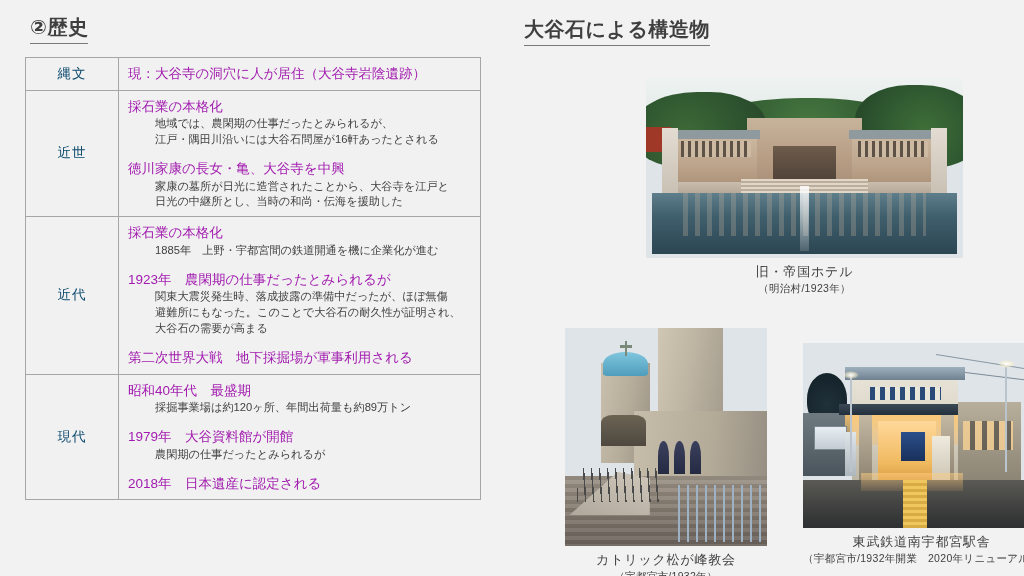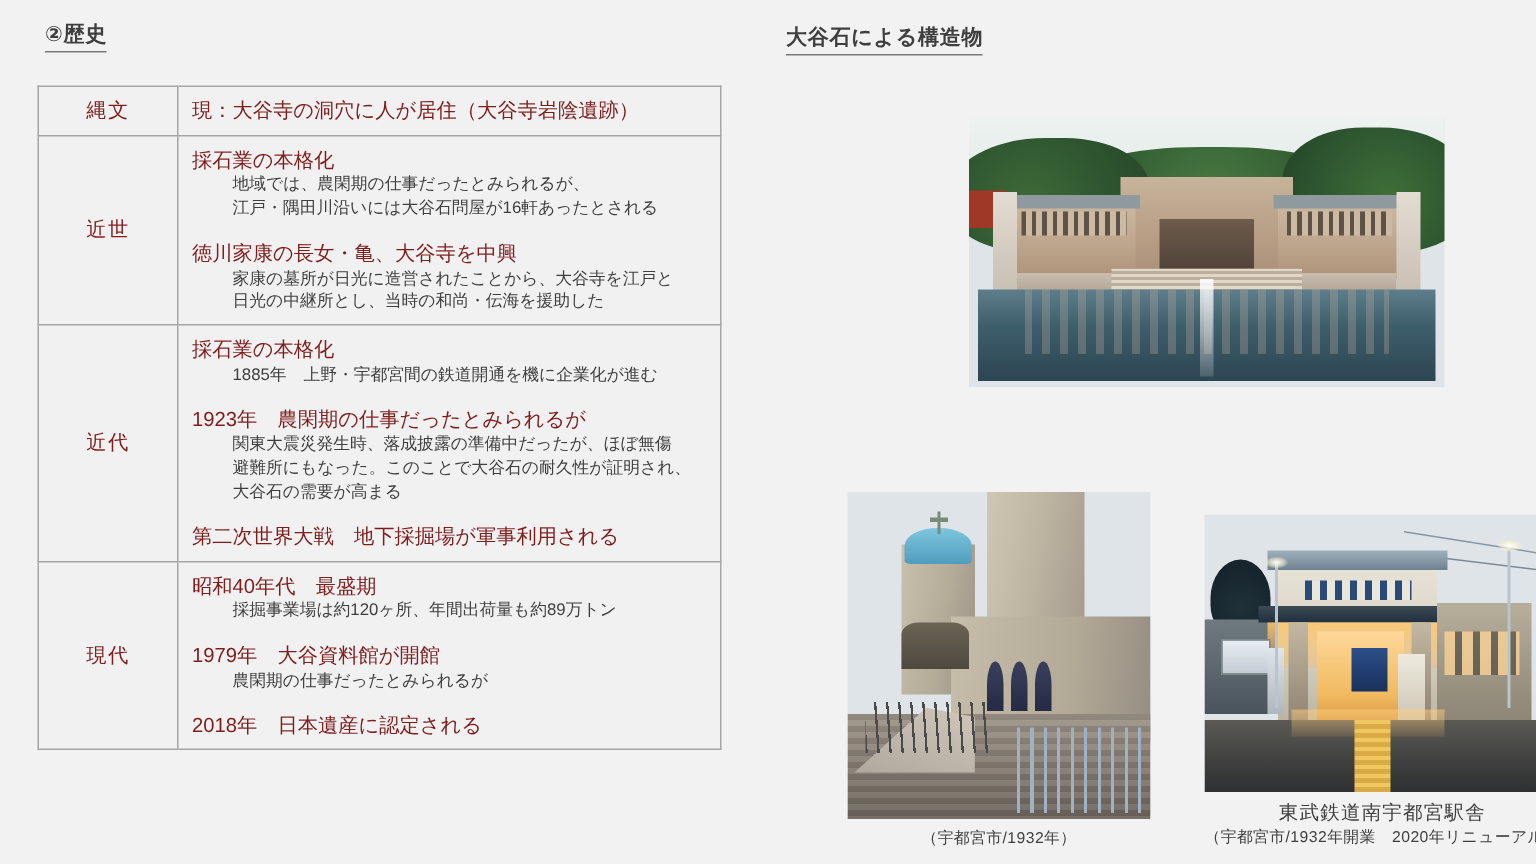--- a/index.html
+++ b/index.html
@@ -18,21 +18,21 @@
   .slide {
     position: absolute;
     inset: 0;
     width: 1024px;
     height: 576px;
   }
 
   
   .section-heading {
     position: absolute;
-    font-size: 14px;
+    font-size: 20px;
     font-weight: bold;
     color: #3f3f3f;
     letter-spacing: .5px;
     white-space: nowrap;
   }
   .section-heading .underline {
     display: inline-block;
     border-bottom: 1.5px solid #7a7a7a;
     padding-bottom: 2px;
   }
@@ -52,32 +52,32 @@
   .history-table td {
     border: 1px solid #a6a6a6;
     background: #f1f1f1;
     vertical-align: middle;
     padding: 0;
   }
   .history-table td.era {
     width: 92px;
     text-align: center;
     font-size: 13.5px;
-    color: #7f1d1d;
+    color: #0c4a6e;
     letter-spacing: 1px;
   }
   .history-table td.body {
     padding: 6px 6px 6px 9px;
     vertical-align: middle;
   }
   .entry-block + .entry-block { margin-top: 11px; }
   .line-main {
     font-size: 13.5px;
     line-height: 1.45;
-    color: #7f1d1d;
+    color: #a21caf;
     white-space: nowrap;
   }
   .line-sub {
     font-size: 11.2px;
     line-height: 1.42;
     color: #3f3f3f;
     margin-left: 27px;
     white-space: nowrap;
   }
 
@@ -344,39 +344,44 @@
       <div class="roofR"></div>
       <div class="colsL"></div>
       <div class="colsR"></div>
       <div class="pierL"></div>
       <div class="pierR"></div>
       <div class="terrace"></div>
       <div class="stairs"></div>
       <div class="pool"></div>
       <div class="fountain"></div>
     </div>
+    <figcaption class="caption">
+      <div class="cap-title">旧・帝国ホテル</div>
+      <div class="cap-sub">（明治村/1923年）</div>
+    </figcaption>
   </figure>
 
   <figure class="figure" id="fig-church">
     <div class="photo ph-church">
       <div class="towerR"></div>
       <div class="towerL"></div>
       <div class="dome"></div>
       <div class="cross"></div>
       <div class="nave"></div>
       <div class="arcade"></div>
       <div class="arch1"></div>
       <div class="arch2"></div>
       <div class="arch3"></div>
       <div class="base"></div>
       <div class="steps"></div>
       <div class="railing"></div>
       <div class="fence"></div>
     </div>
     <figcaption class="caption">
+      <div class="cap-title">カトリック松が峰教会</div>
       <div class="cap-sub">（宇都宮市/1932年）</div>
     </figcaption>
   </figure>
 
   <figure class="figure" id="fig-station">
     <div class="photo ph-station">
       <div class="wire1"></div>
       <div class="wire2"></div>
       <div class="tree"></div>
       <div class="wall-left"></div>

